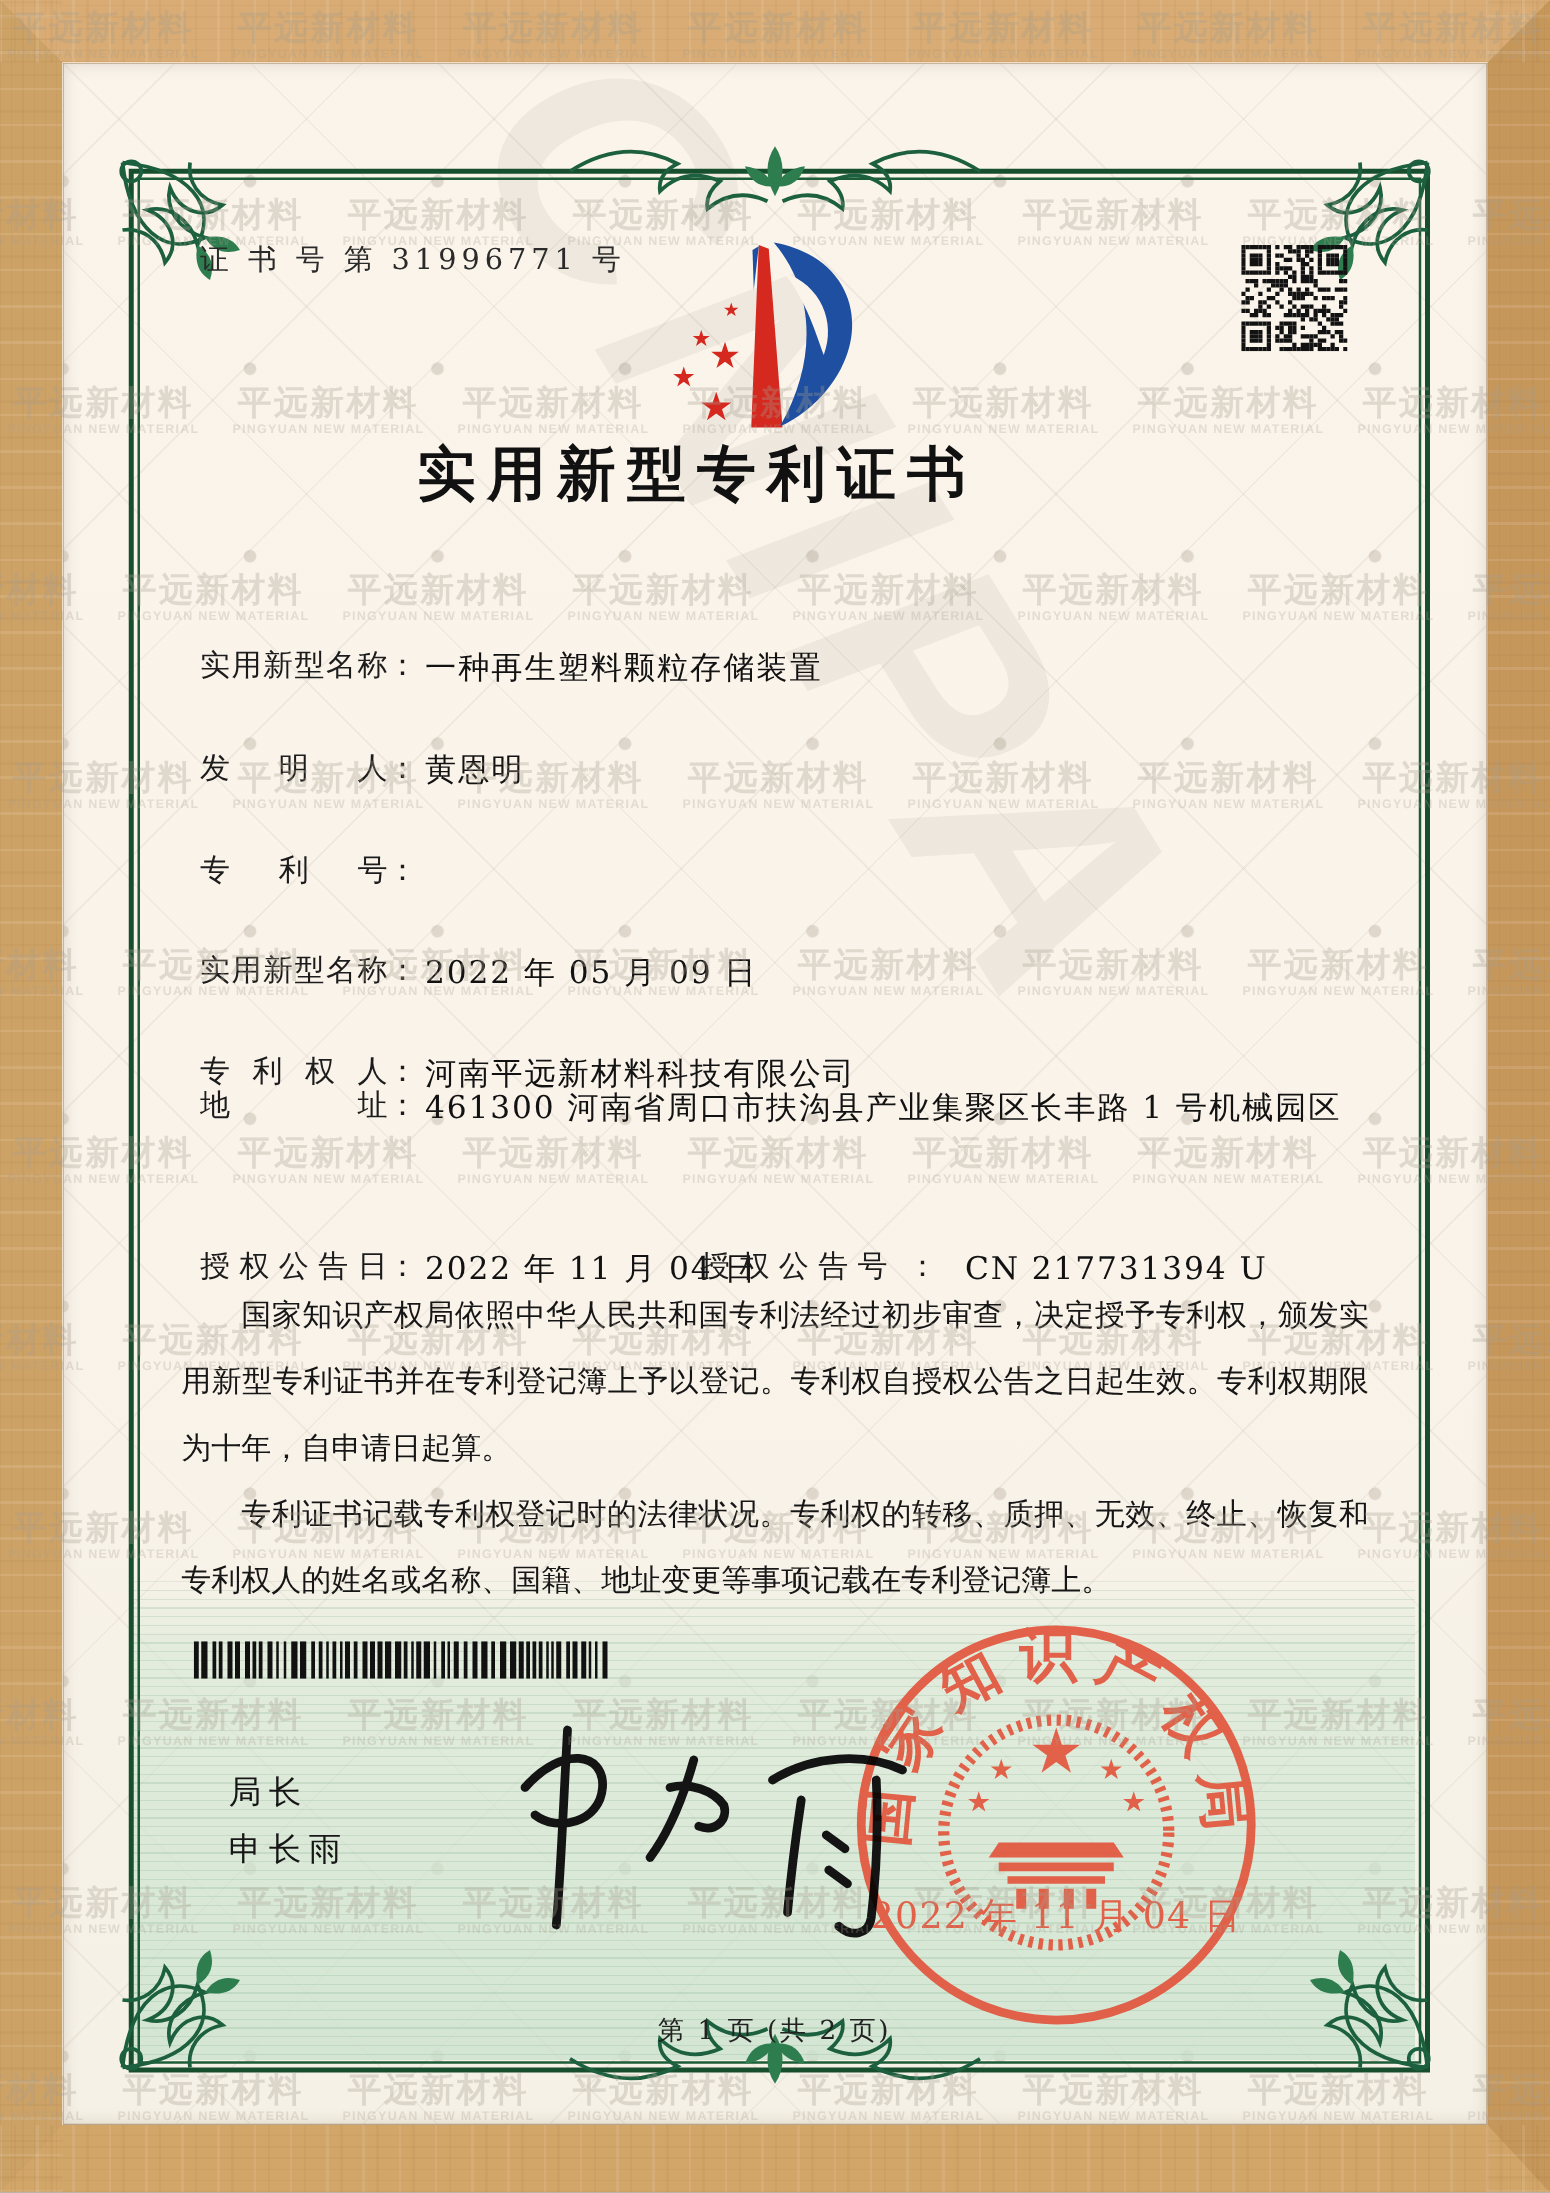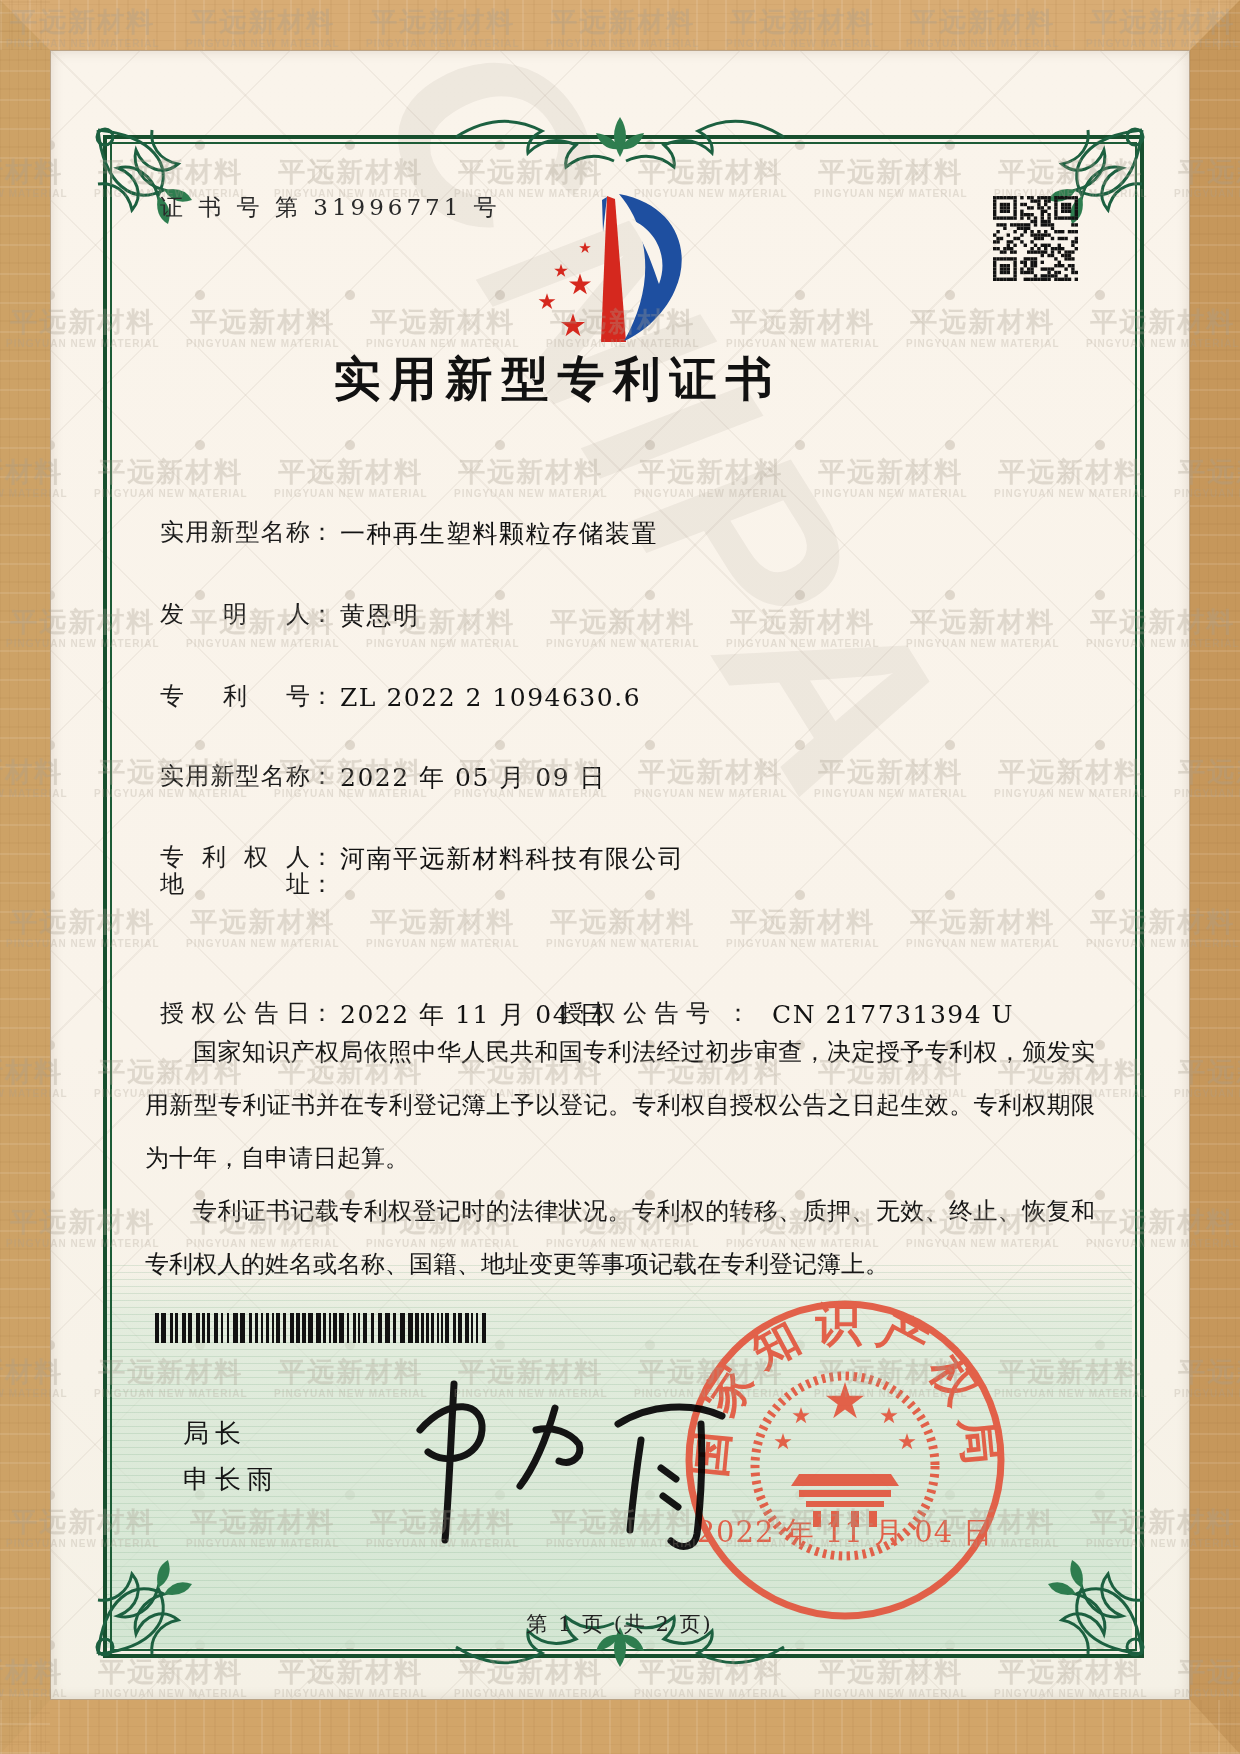--- a/index.html
+++ b/index.html
@@ -479,35 +479,35 @@
         <span class="fvalue">一种再生塑料颗粒存储装置</span>
       </div>
       <div class="frow r2">
         <span class="flabel">发明人</span>
           <span class="fcolon">：</span>
         <span class="fvalue">黄恩明</span>
       </div>
       <div class="frow r3">
         <span class="flabel">专利号</span>
           <span class="fcolon">：</span>
-        <span class="fvalue">ZL 2022 2 1094630.6</span>
       </div>
       <div class="frow r4">
         <span class="flabel">实用新型名称</span>
           <span class="fcolon">：</span>
         <span class="fvalue">2022 年 05 月 09 日</span>
       </div>
       <div class="frow r5">
         <span class="flabel">专利权人</span>
           <span class="fcolon">：</span>
         <span class="fvalue">河南平远新材料科技有限公司</span>
       </div>
       <div class="frow r6">
         <span class="flabel">地址</span>
           <span class="fcolon">：</span>
+        <span class="fvalue">461300 河南省周口市扶沟县产业集聚区长丰路 1 号机械园区</span>
       </div>
 
       <div class="grant-row">
         <div class="gr1">
           <span class="flabel">授权公告日</span>
             <span class="fcolon">：</span>
           <span class="fvalue" style="flex:none;">2022 年 11 月 04 日</span>
         </div>
         <div class="gr2">
           <span class="flabel">授权公告号</span>

